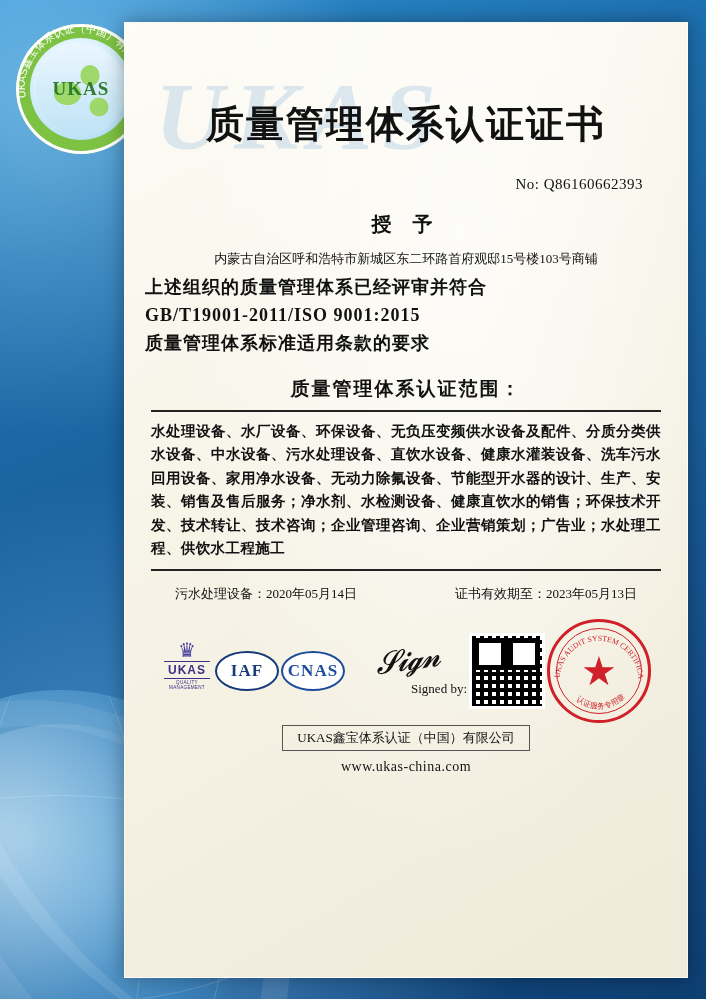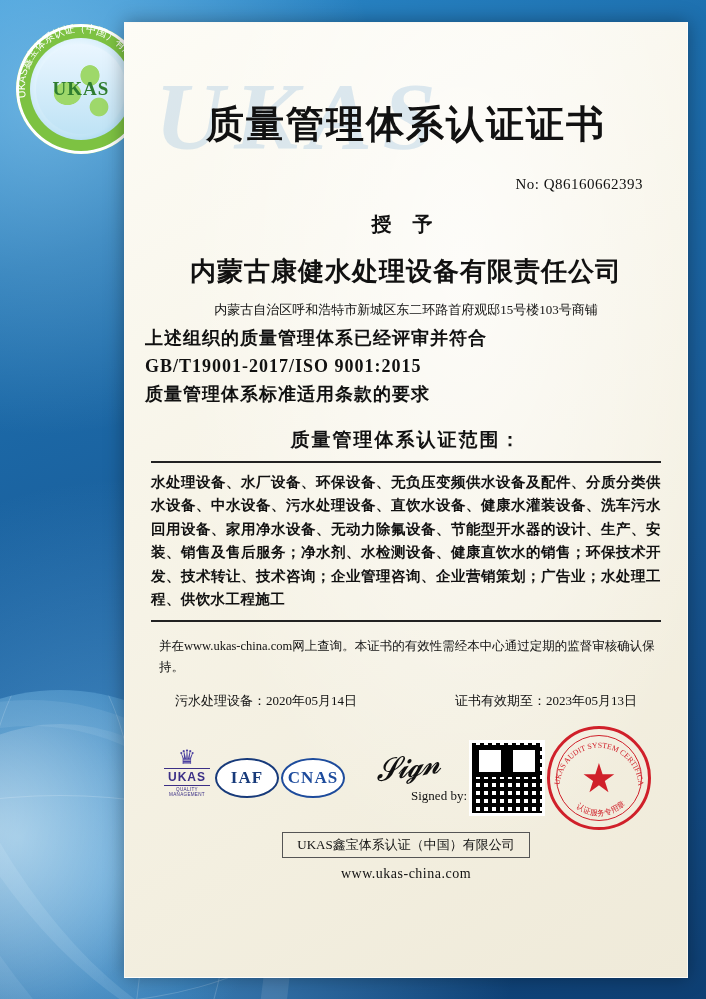--- a/index.html
+++ b/index.html
@@ -279,36 +279,34 @@
     <div class="watermark">UKAS</div>
 
     <div class="title">质量管理体系认证证书</div>
 
     <div class="cert-no">
       <span>No:</span>
       <span>Q86160662393</span>
     </div>
 
     <div class="grant">授 予</div>
-    <div class="company">内蒙古康健水处理设备有限责任公司</div>
     <div class="address">内蒙古自治区呼和浩特市新城区东二环路首府观邸15号楼103号商铺</div>
 
     <div class="statement">
       <div>上述组织的质量管理体系已经评审并符合</div>
-      <div>GB/T19001-2017/ISO 9001:2015</div>
+      <div>GB/T19001-2011/ISO 9001:2015</div>
       <div>质量管理体系标准适用条款的要求</div>
     </div>
 
     <div class="scope-title">质量管理体系认证范围：</div>
     <div class="rule"></div>
     <div class="scope-body">水处理设备、水厂设备、环保设备、无负压变频供水设备及配件、分质分类供水设备、中水设备、污水处理设备、直饮水设备、健康水灌装设备、洗车污水回用设备、家用净水设备、无动力除氟设备、节能型开水器的设计、生产、安装、销售及售后服务；净水剂、水检测设备、健康直饮水的销售；环保技术开发、技术转让、技术咨询；企业管理咨询、企业营销策划；广告业；水处理工程、供饮水工程施工</div>
     <div class="rule2"></div>
 
     <div class="validity">
-      <div>并在www.ukas-china.com网上查询。本证书的有效性需经本中心通过定期的监督审核确认保持。</div>
     </div>
 
     <div class="dates">
       <div>
         <span>污水处理设备：</span><span>2020年05月14日</span>
       </div>
       <div>
         <span>证书有效期至：</span><span>2023年05月13日</span>
       </div>
     </div>

